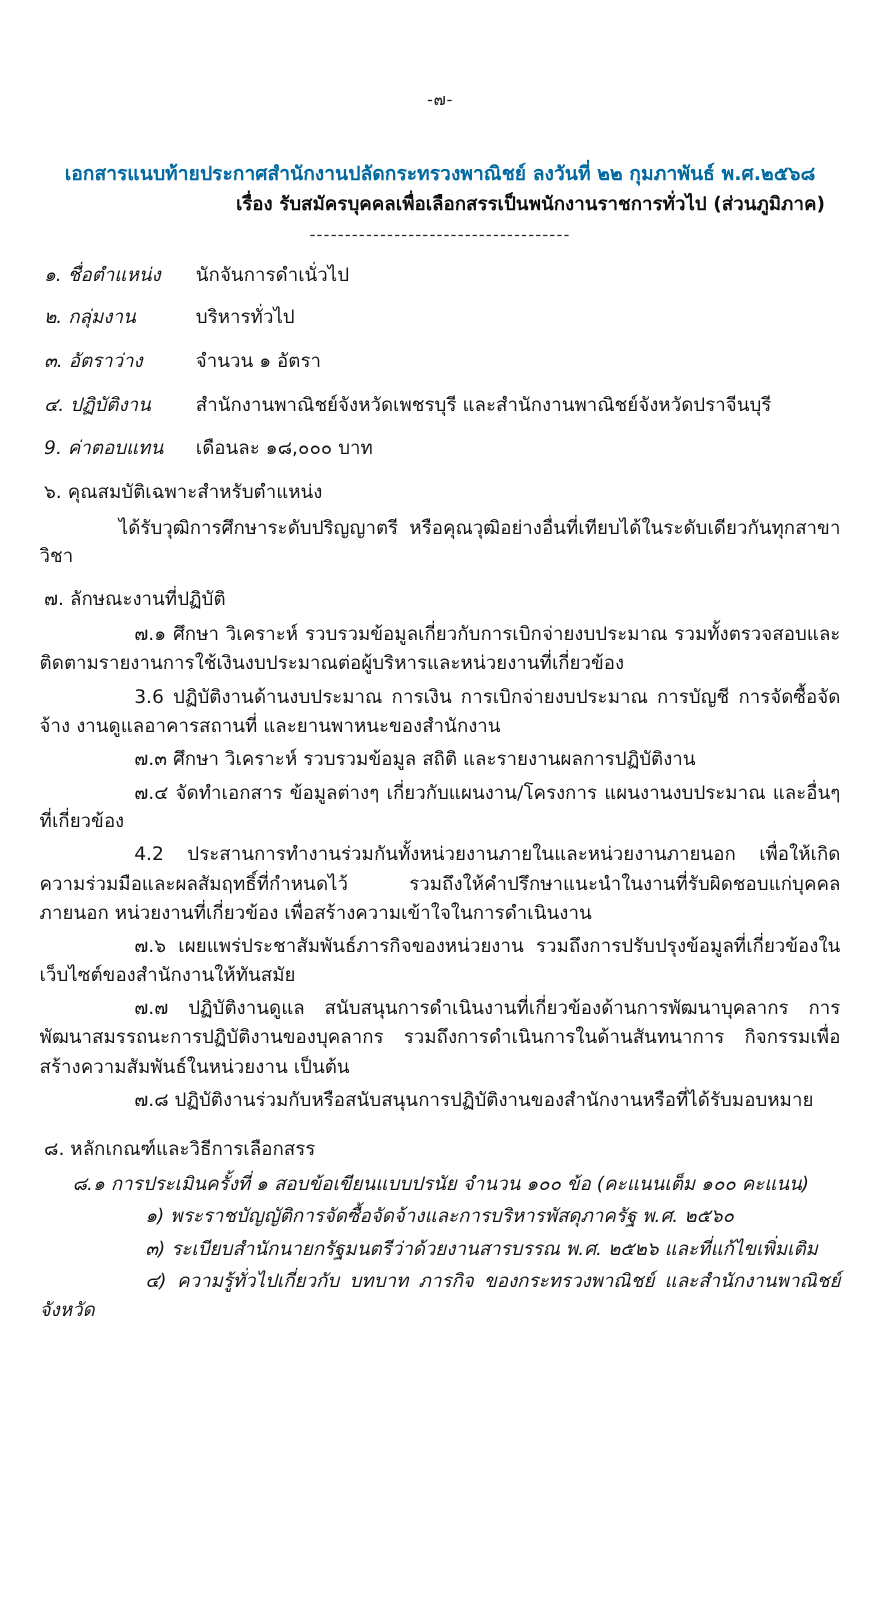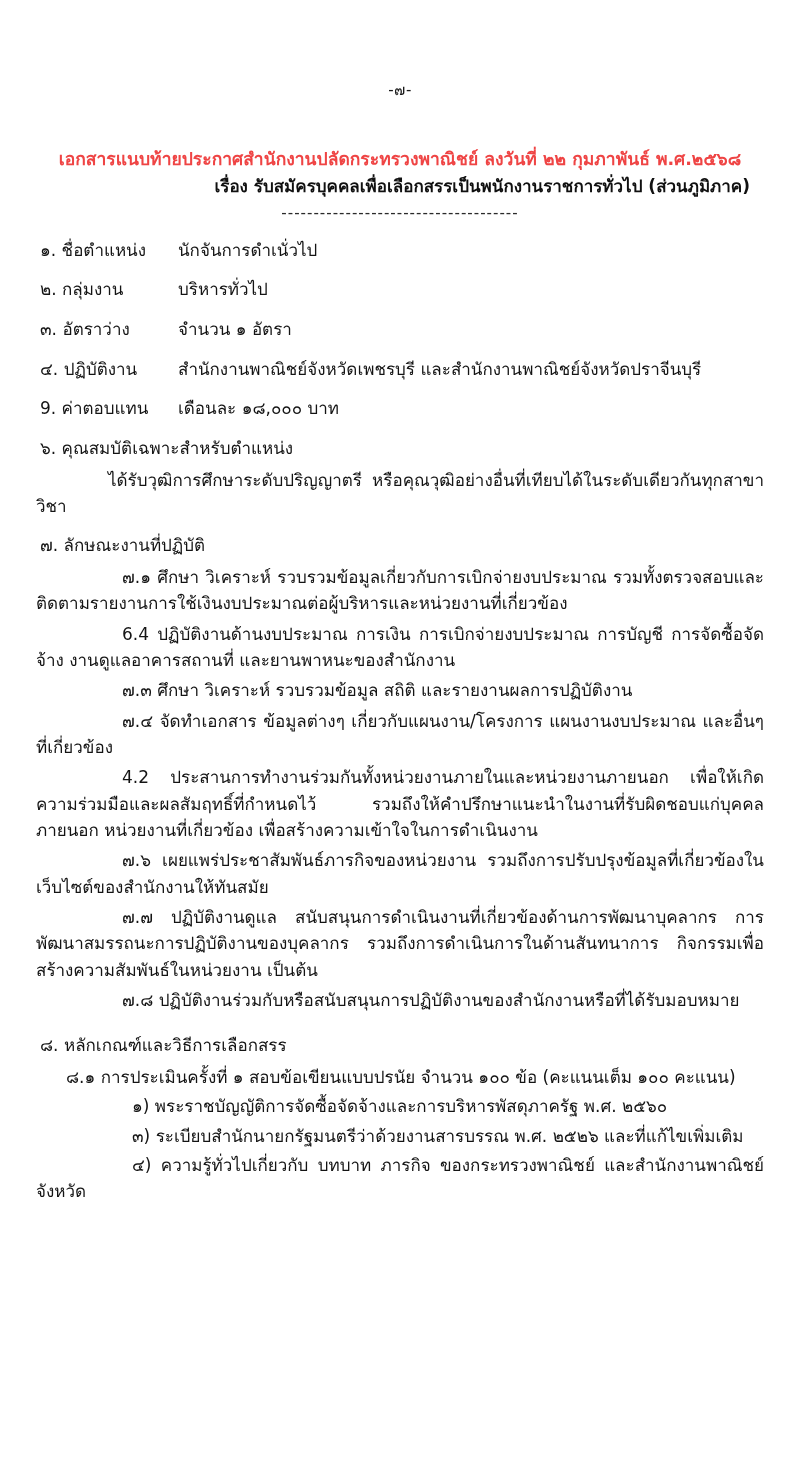--- a/index.html
+++ b/index.html
@@ -26,21 +26,21 @@
     text-align: center;
     font-size: 15px;
     letter-spacing: 0.5px;
     margin: 18px 0 44px 0;
     color: #1a1a1a;
   }
   .doc-title {
     text-align: center;
     font-size: 17.5px;
     line-height: 1.5;
-    color: #ef4444;
+    color: #0369a1;
     font-weight: 600;
     margin: 0 14px;
   }
   .doc-subtitle {
     text-align: right;
     font-size: 17px;
     line-height: 1.5;
     color: #101010;
     font-weight: 700;
     margin: 2px 14px 0 14px;
@@ -57,41 +57,42 @@
     align-items: flex-start;
     font-size: 17px;
     line-height: 1.45;
     margin: 0 0 15px 0;
     padding-left: 4px;
   }
   .field-label {
     width: 138px;
     flex: 0 0 138px;
     white-space: nowrap;
+    font-style: italic;
   }
   .field-value {
     flex: 1 1 auto;
   }
   .section-head {
     font-size: 17px;
     line-height: 1.45;
     margin: 0 0 6px 0;
     padding-left: 4px;
   }
   .para {
     font-size: 17px;
     line-height: 1.55;
     margin: 0 0 6px 0;
     text-align: justify;
     text-justify: inter-word;
   }
   .indent-1 { text-indent: 72px; }
   .indent-2 { text-indent: 86px; }
   .indent-3 { text-indent: 96px; }
-  .tight { margin-bottom: 3px; }
+  .tight { margin-bottom: 3px; font-style: italic; }
   .gap-top { margin-top: 14px; }
   .gap-top-lg { margin-top: 20px; }
   .block-7 .para { margin-bottom: 4px; }
 </style>
 </head>
 <body>
 
 <div class="page">
 
   <div class="page-number">-๗-</div>
@@ -120,21 +121,21 @@
     <div class="field-label">9. ค่าตอบแทน</div>
     <div class="field-value">เดือนละ ๑๘,๐๐๐ บาท</div>
   </div>
 
   <div class="section-head gap-top">๖. คุณสมบัติเฉพาะสำหรับตำแหน่ง</div>
   <div class="para indent-1">ได้รับวุฒิการศึกษาระดับปริญญาตรี หรือคุณวุฒิอย่างอื่นที่เทียบได้ในระดับเดียวกันทุกสาขาวิชา</div>
 
   <div class="section-head gap-top">๗. ลักษณะงานที่ปฏิบัติ</div>
   <div class="block-7">
     <div class="para indent-2">๗.๑ ศึกษา วิเคราะห์ รวบรวมข้อมูลเกี่ยวกับการเบิกจ่ายงบประมาณ รวมทั้งตรวจสอบและติดตามรายงานการใช้เงินงบประมาณต่อผู้บริหารและหน่วยงานที่เกี่ยวข้อง</div>
-    <div class="para indent-2">6.4 ปฏิบัติงานด้านงบประมาณ การเงิน การเบิกจ่ายงบประมาณ การบัญชี การจัดซื้อจัดจ้าง งานดูแลอาคารสถานที่ และยานพาหนะของสำนักงาน</div>
+    <div class="para indent-2">3.6 ปฏิบัติงานด้านงบประมาณ การเงิน การเบิกจ่ายงบประมาณ การบัญชี การจัดซื้อจัดจ้าง งานดูแลอาคารสถานที่ และยานพาหนะของสำนักงาน</div>
     <div class="para indent-2">๗.๓ ศึกษา วิเคราะห์ รวบรวมข้อมูล สถิติ และรายงานผลการปฏิบัติงาน</div>
     <div class="para indent-2">๗.๔ จัดทำเอกสาร ข้อมูลต่างๆ เกี่ยวกับแผนงาน/โครงการ แผนงานงบประมาณ และอื่นๆ ที่เกี่ยวข้อง</div>
     <div class="para indent-2">4.2 ประสานการทำงานร่วมกันทั้งหน่วยงานภายในและหน่วยงานภายนอก เพื่อให้เกิดความร่วมมือและผลสัมฤทธิ์ที่กำหนดไว้ รวมถึงให้คำปรึกษาแนะนำในงานที่รับผิดชอบแก่บุคคลภายนอก หน่วยงานที่เกี่ยวข้อง เพื่อสร้างความเข้าใจในการดำเนินงาน</div>
     <div class="para indent-2">๗.๖ เผยแพร่ประชาสัมพันธ์ภารกิจของหน่วยงาน รวมถึงการปรับปรุงข้อมูลที่เกี่ยวข้องในเว็บไซต์ของสำนักงานให้ทันสมัย</div>
     <div class="para indent-2">๗.๗ ปฏิบัติงานดูแล สนับสนุนการดำเนินงานที่เกี่ยวข้องด้านการพัฒนาบุคลากร การพัฒนาสมรรถนะการปฏิบัติงานของบุคลากร รวมถึงการดำเนินการในด้านสันทนาการ กิจกรรมเพื่อสร้างความสัมพันธ์ในหน่วยงาน เป็นต้น</div>
     <div class="para indent-2">๗.๘ ปฏิบัติงานร่วมกับหรือสนับสนุนการปฏิบัติงานของสำนักงานหรือที่ได้รับมอบหมาย</div>
   </div>
 
   <div class="section-head gap-top-lg">๘. หลักเกณฑ์และวิธีการเลือกสรร</div>
   <div class="para tight" style="text-indent:30px;">๘.๑ การประเมินครั้งที่ ๑ สอบข้อเขียนแบบปรนัย จำนวน ๑๐๐ ข้อ (คะแนนเต็ม ๑๐๐ คะแนน)</div>

